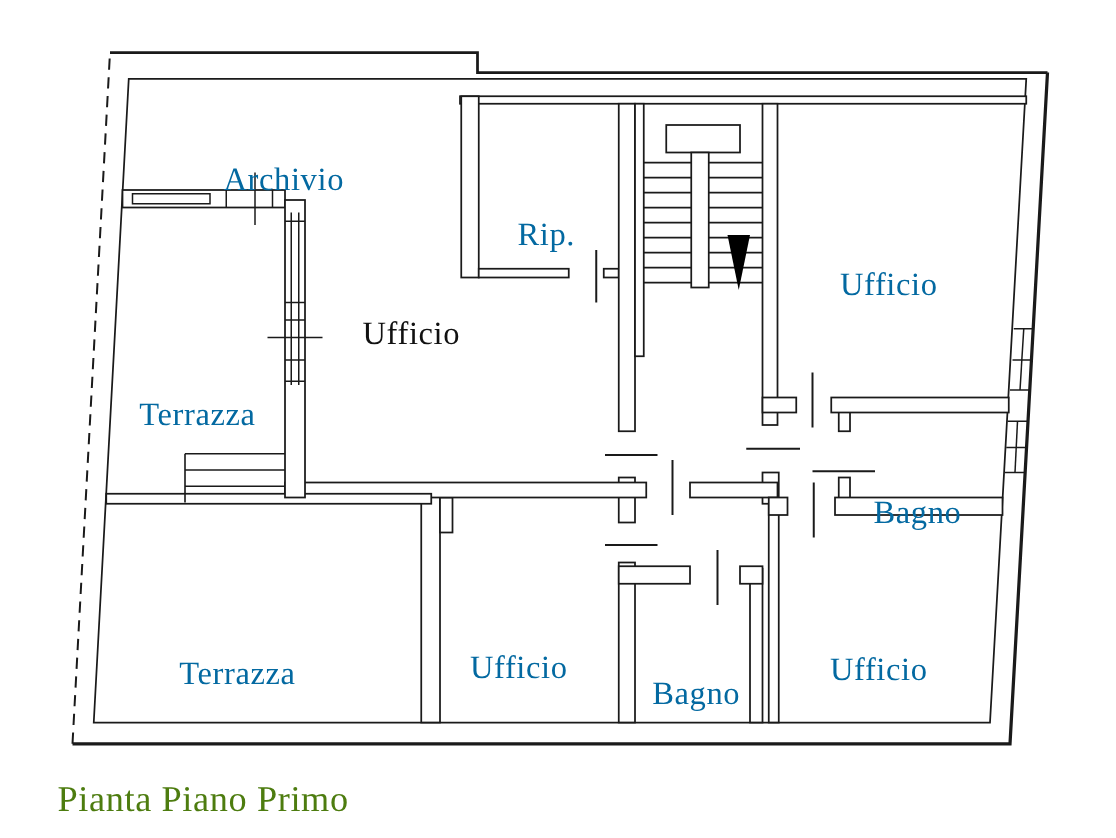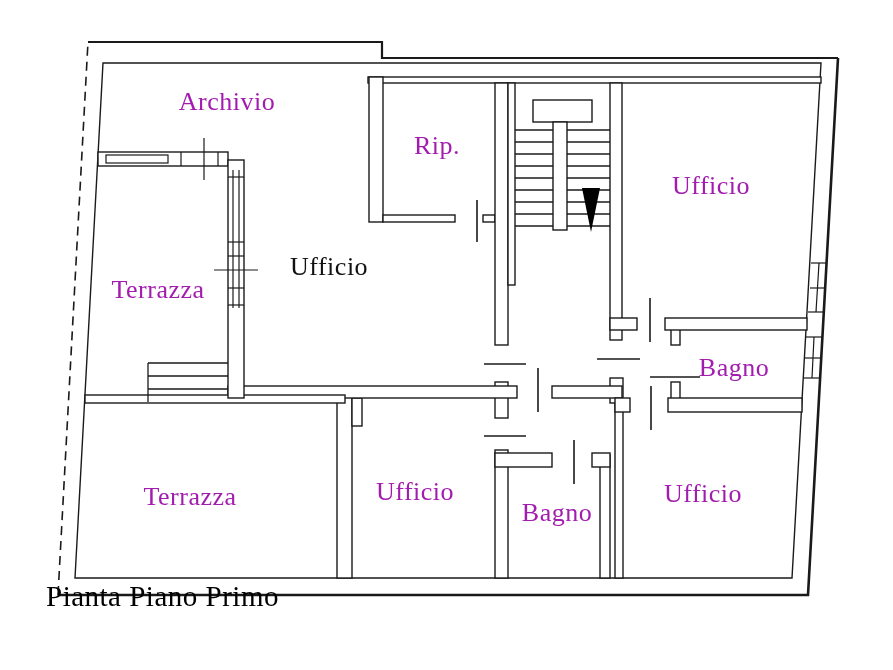--- a/index.html
+++ b/index.html
@@ -8,37 +8,38 @@
     width:893px;height:670px;
     background:#ffffff;
     font-family:"Liberation Serif", serif;
     overflow:hidden;
   }
   #plan svg{position:absolute;left:0;top:0;}
   .room-label{
     position:absolute;
     transform:translate(-50%,-50%);
     font-size:26px;
-    color:#a21caf;
+    color:#0369a1;
     white-space:nowrap;
     letter-spacing:0.5px;
+    margin-top:42px;
   }
   .label-block{
     position:absolute;
     font-size:26px;
     color:#111;
     line-height:33px;
     white-space:nowrap;
     letter-spacing:0.5px;
   }
   .caption{
     position:absolute;
-    left:46px;top:580px;
+    left:46px;top:624px;
     font-size:29px;
-    color:#000000;
+    color:#4d7c0f;
     letter-spacing:0.5px;
   }
 </style>
 </head>
 <body>
 
 <div id="plan">
 
   <svg width="893" height="670" viewBox="0 0 893 670">
 

